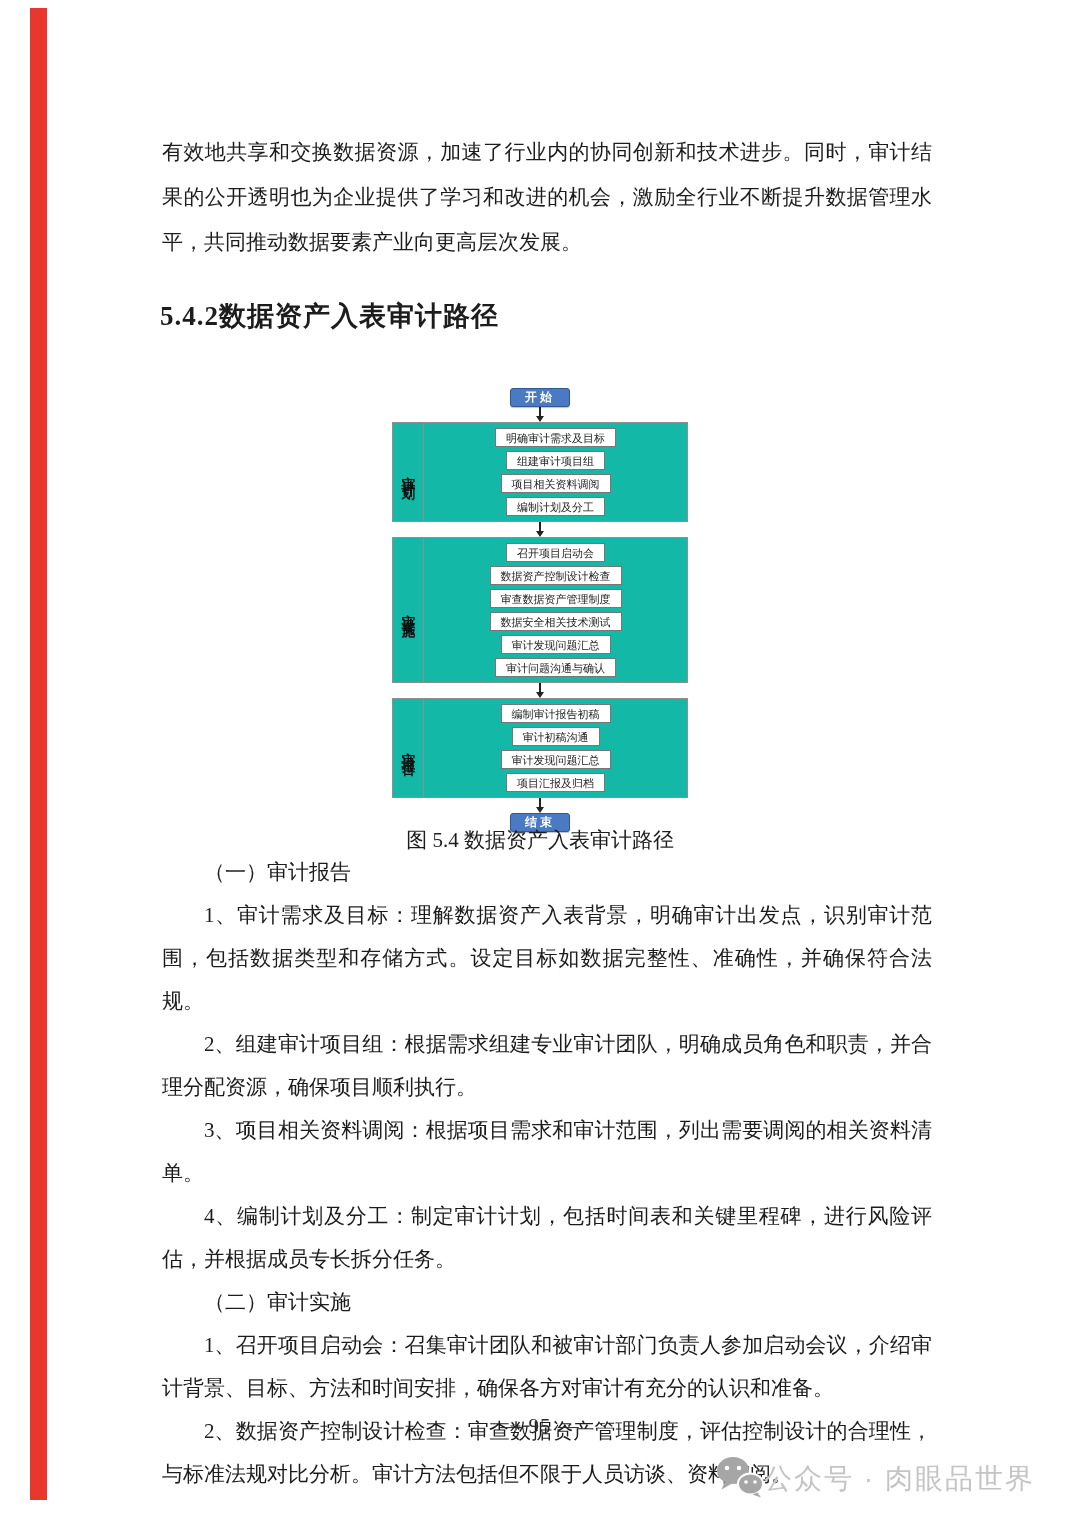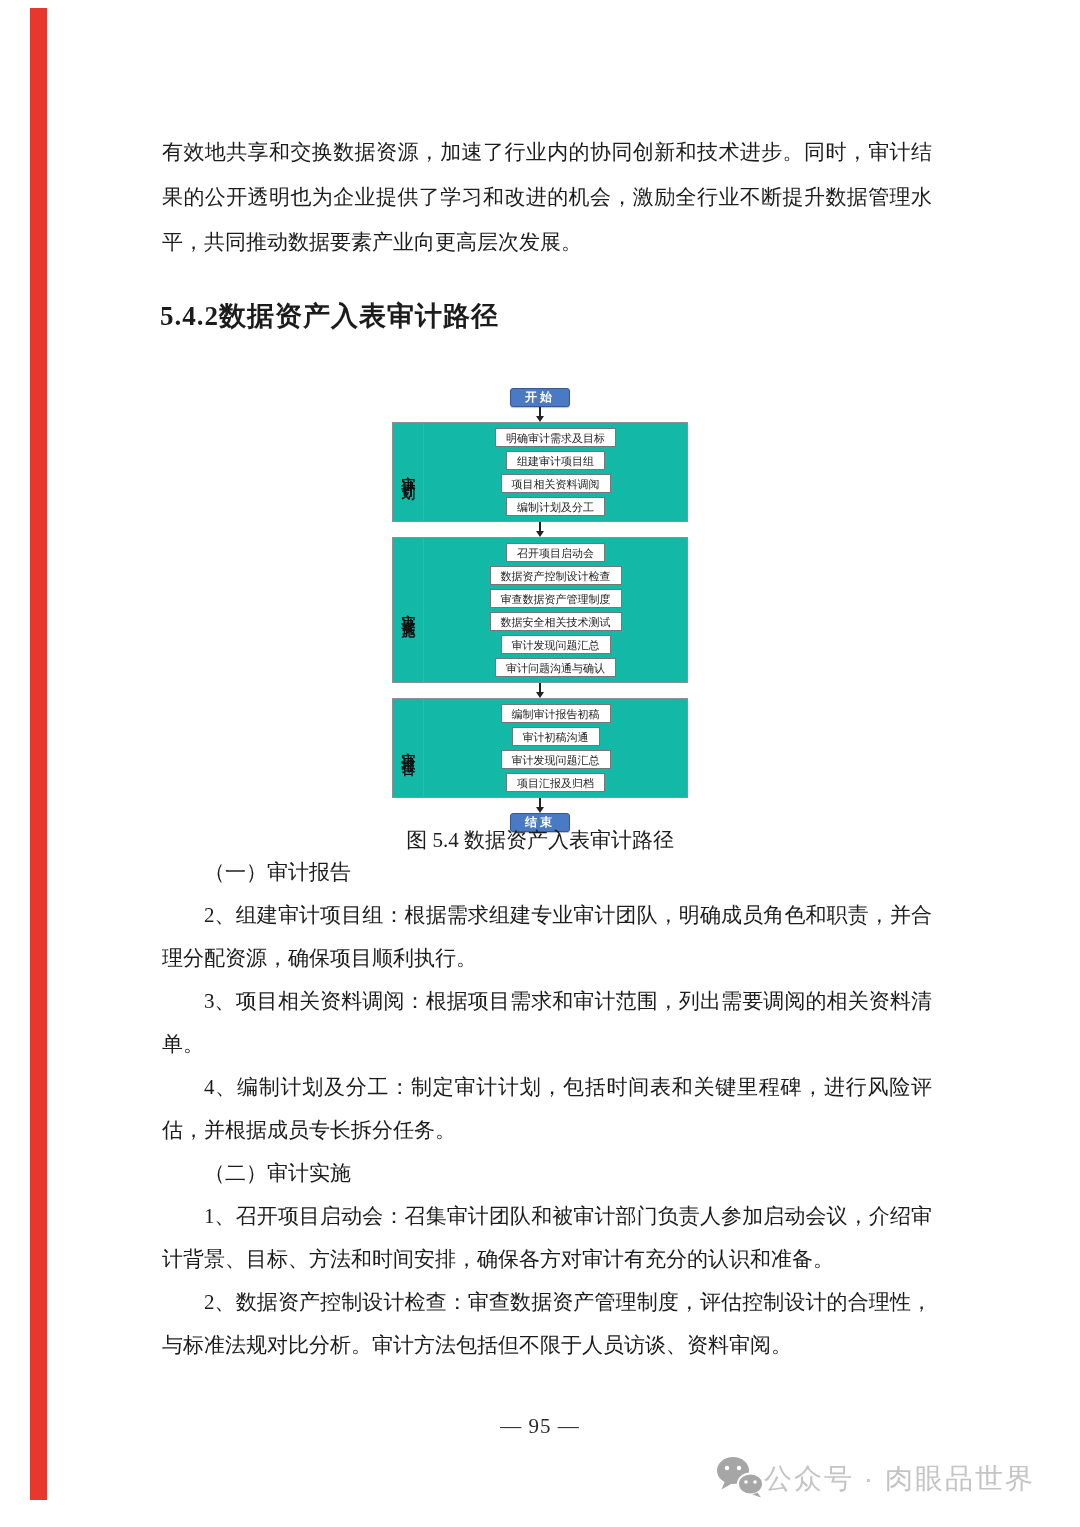--- a/index.html
+++ b/index.html
@@ -155,20 +155,21 @@
       </div>
 
     <div class="fc-node">结束</div>
 
   </div>
 
   <div class="caption">图 5.4  数据资产入表审计路径</div>
 
   <div class="body-text">
     <p>（一）审计报告</p>
+    <p>1、审计需求及目标：理解数据资产入表背景，明确审计出发点，识别审计范围，包括数据类型和存储方式。设定目标如数据完整性、准确性，并确保符合法规。</p>
     <p>2、组建审计项目组：根据需求组建专业审计团队，明确成员角色和职责，并合理分配资源，确保项目顺利执行。</p>
     <p>3、项目相关资料调阅：根据项目需求和审计范围，列出需要调阅的相关资料清单。</p>
     <p>4、编制计划及分工：制定审计计划，包括时间表和关键里程碑，进行风险评估，并根据成员专长拆分任务。</p>
     <p>（二）审计实施</p>
     <p>1、召开项目启动会：召集审计团队和被审计部门负责人参加启动会议，介绍审计背景、目标、方法和时间安排，确保各方对审计有充分的认识和准备。</p>
     <p>2、数据资产控制设计检查：审查数据资产管理制度，评估控制设计的合理性，与标准法规对比分析。审计方法包括但不限于人员访谈、资料审阅。</p>
   </div>
 
   <div class="page-number">—  95  —</div>
 

